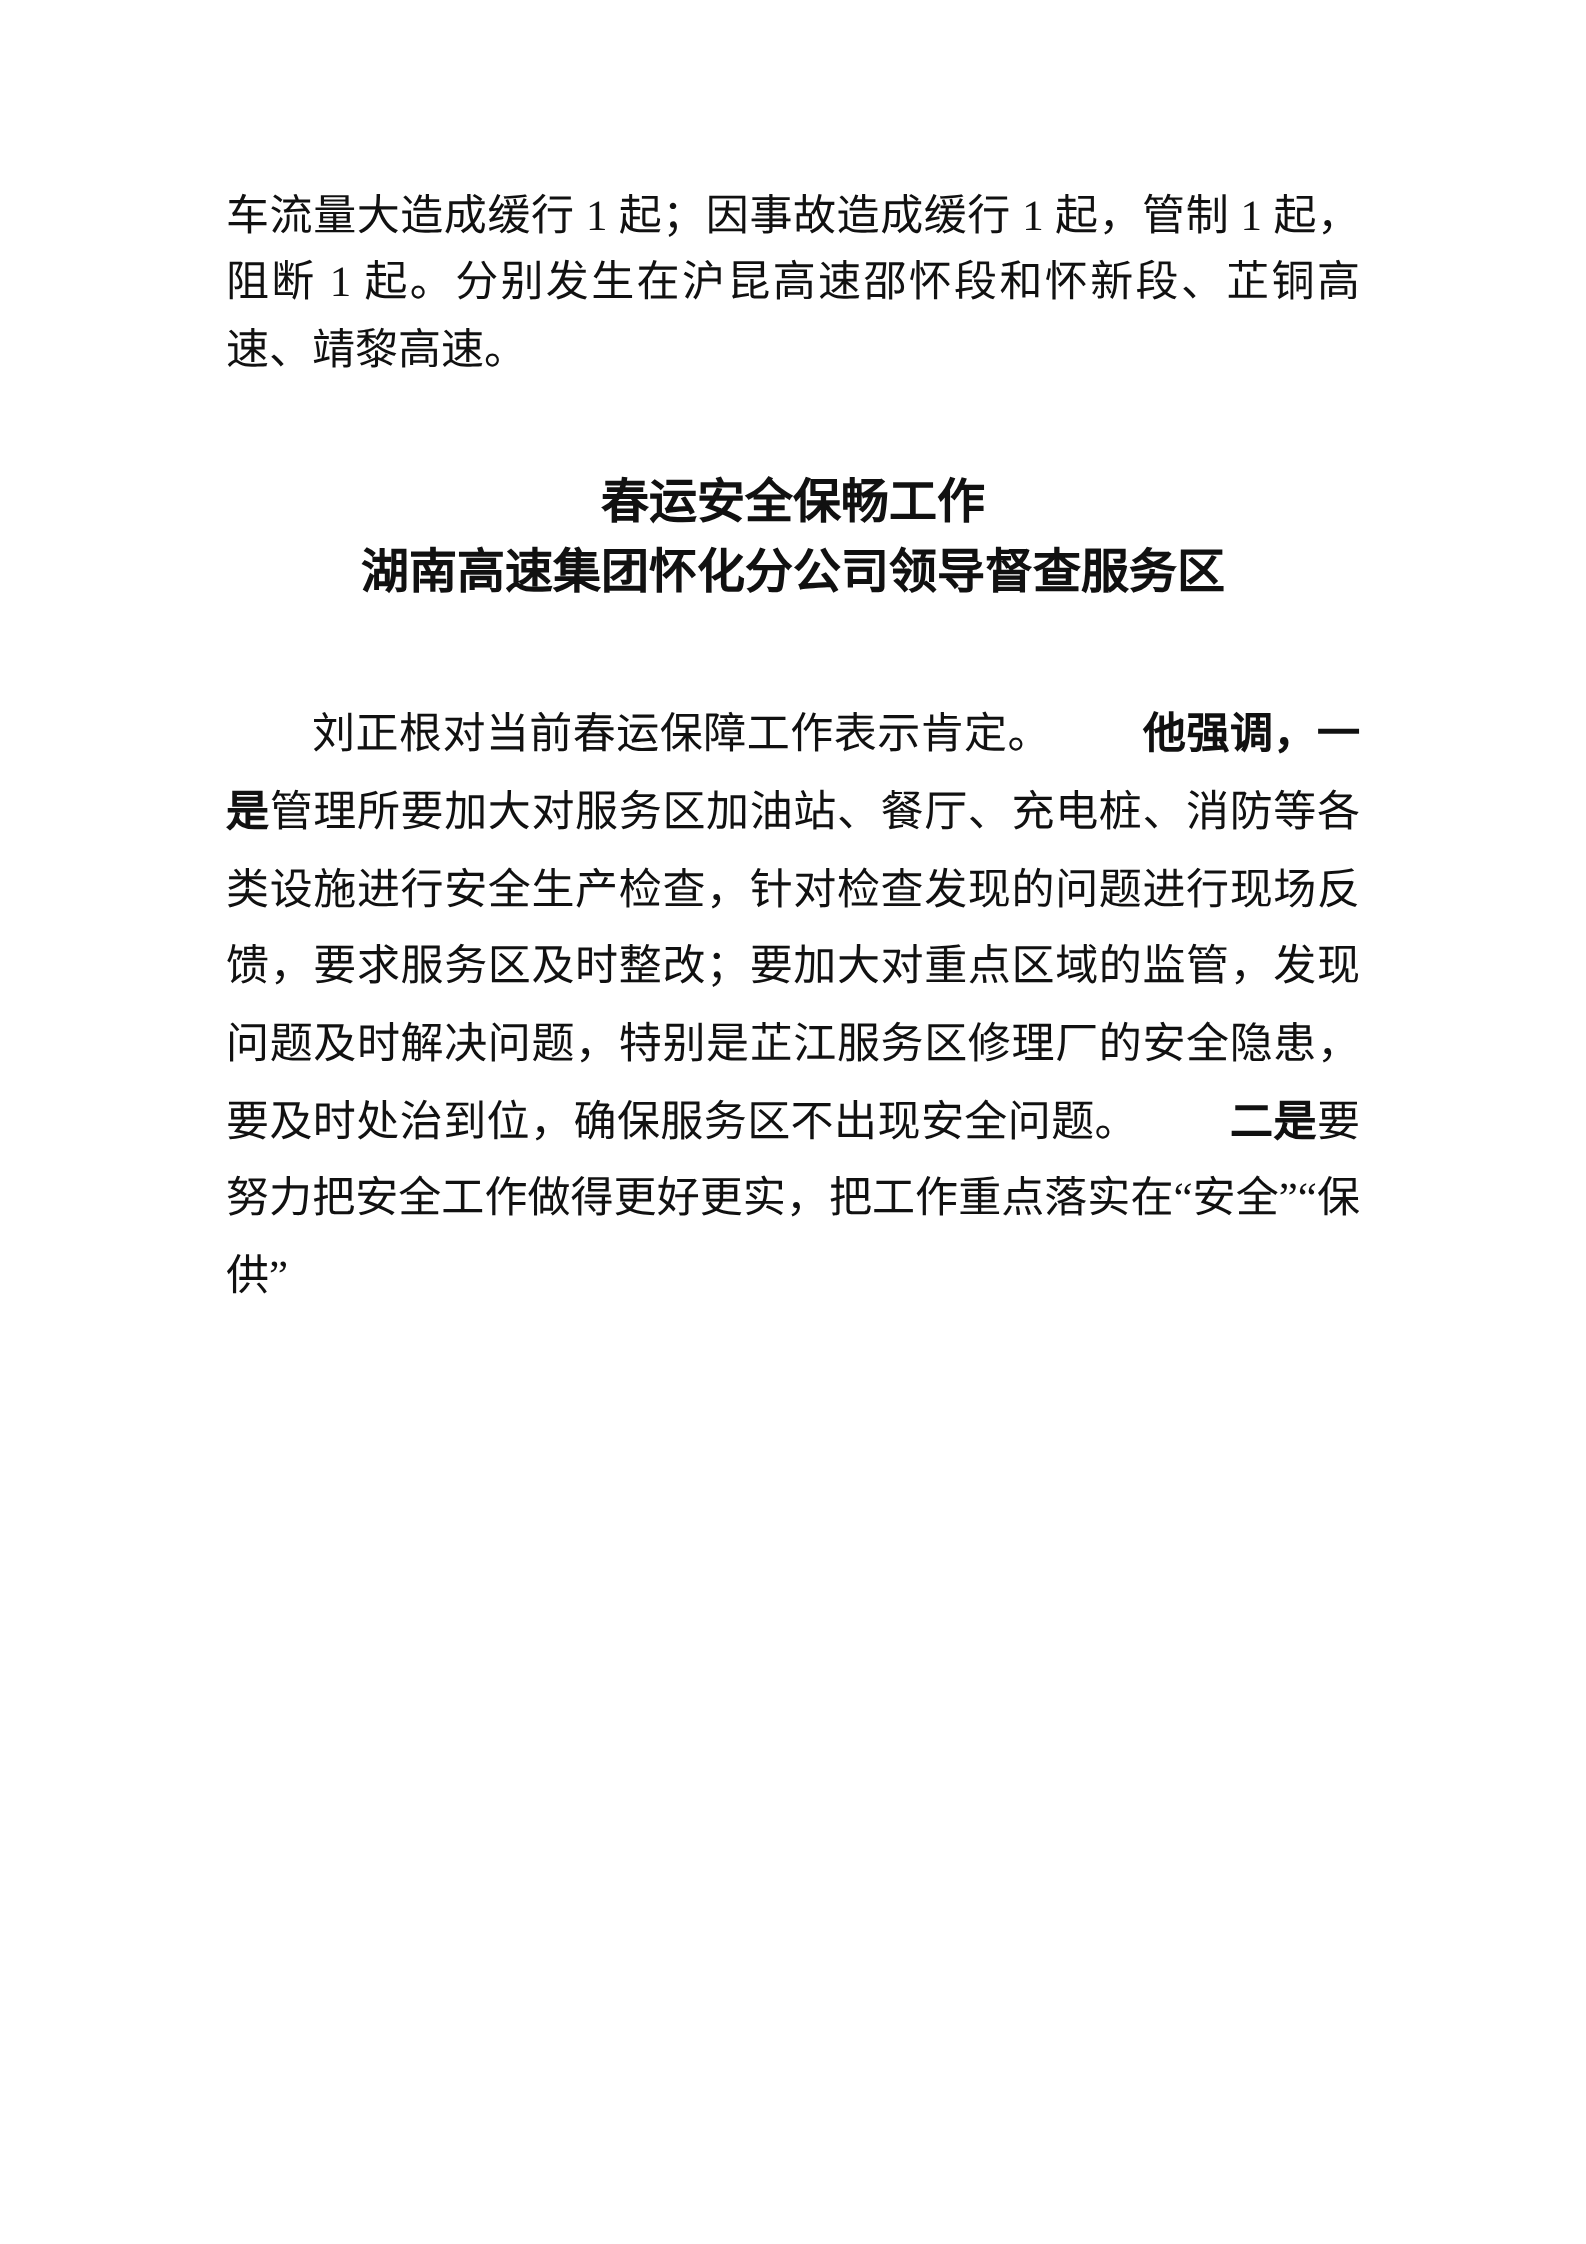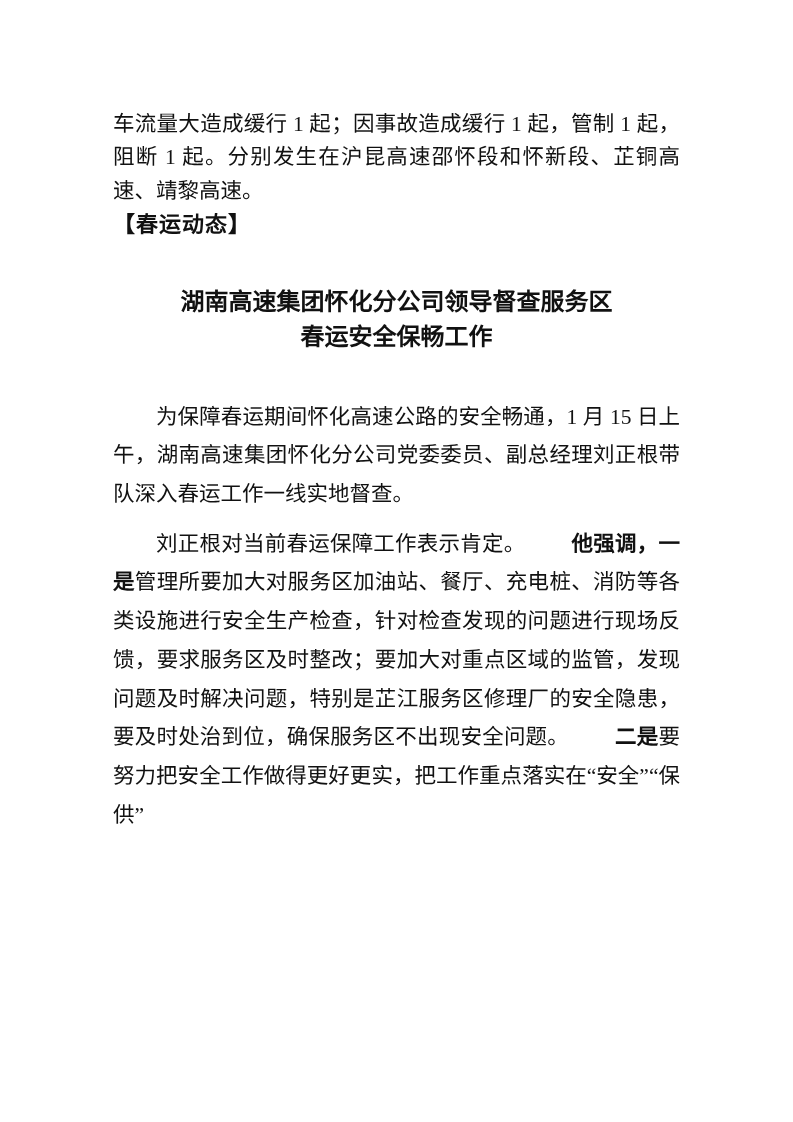--- a/index.html
+++ b/index.html
@@ -12,21 +12,21 @@
     width: 793px;
     height: 1122px;
     margin: 0 auto;
     background: #ffffff;
     overflow: hidden;
     color: #111111;
   }
   .content {
     position: absolute;
     left: 113px;
-    top: 108px;
+    top: 92px;
     width: 567px;
   }
   .cont-para {
     margin: 0;
     font-family: "Liberation Serif", "DejaVu Serif", serif;
     font-size: 21.5px;
     line-height: 33.4px;
     text-align: justify;
     text-justify: inter-character;
     overflow-wrap: break-word;
@@ -61,26 +61,24 @@
   .bold { font-weight: 700; margin-left: 46px; }
 </style>
 </head>
 <body>
 
 <div class="page">
   <div class="content">
 
     <p class="cont-para">车流量大造成缓行 1 起；因事故造成缓行 1 起，管制 1 起，阻断 1 起。分别发生在沪昆高速邵怀段和怀新段、芷铜高速、靖黎高速。</p>
 
-    <p class="section-header">【春运动态】</p>
 
     <div class="article-title">
+      <div>春运安全保畅工作</div>
       <div>湖南高速集团怀化分公司领导督查服务区</div>
-      <div>春运安全保畅工作</div>
     </div>
 
-    <p class="body-para"><span>为保障春运期间怀化高速公路的安全畅通，1 月 15 日上午，湖南高速集团怀化分公司党委委员、副总经理刘正根带队深入春运工作一线实地督查。</span></p>
 
 
     <p class="body-para"><span>刘正根对当前春运保障工作表示肯定。</span><span class="bold">他强调，一是</span><span>管理所要加大对服务区加油站、餐厅、充电桩、消防等各类设施进行安全生产检查，针对检查发现的问题进行现场反馈，要求服务区及时整改；要加大对重点区域的监管，发现问题及时解决问题，特别是芷江服务区修理厂的安全隐患，要及时处治到位，确保服务区不出现安全问题。</span><span class="bold">二是</span><span>要努力把安全工作做得更好更实，把工作重点落实在“安全”“保供”</span></p>
 
   </div>
 </div>
 
 </body></html>

